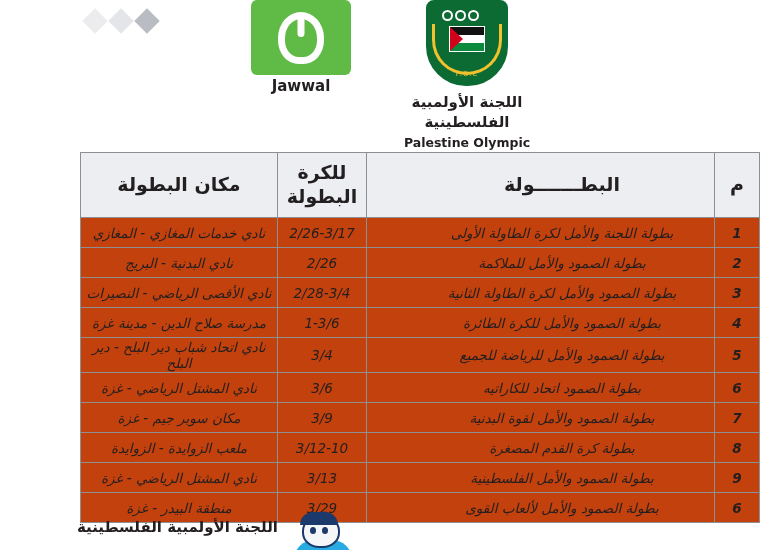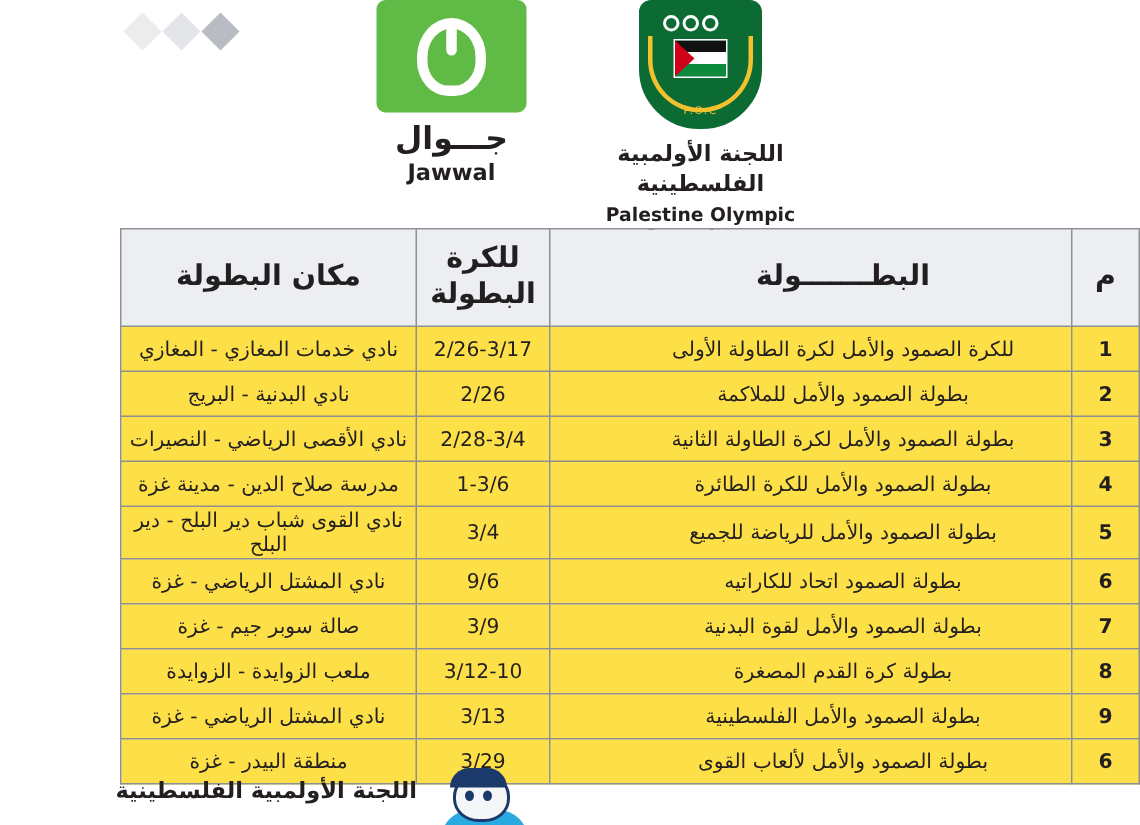--- a/index.html
+++ b/index.html
@@ -205,21 +205,22 @@
   table.schedule thead th {
     background: #eceef1;
     font-size: 19px;
     font-weight: bold;
     height: 62px;
     line-height: 1.25;
   }
   table.schedule tbody td {
     height: 27px;
     font-size: 13.5px;
-    background: #fde047;
+    background: #c2410c;
+    font-style: italic;
   }
   .col-num   { width: 42px; }
   .col-title { width: 302px; padding-left: 44px; }
   .col-date  { width: 86px; }
   .col-place { width: 194px; }
   td.col-num { font-weight: bold; font-size: 14px; }
   td.col-date { font-family: "DejaVu Sans", "Liberation Sans", sans-serif; font-size: 13px; direction: ltr; }
 
   
   .footer {
@@ -292,21 +293,20 @@
   <div class="deco-diamonds">
     <span></span>
       <span></span>
       <span></span>
   </div>
 
   <div class="jawwal-block">
     <div class="jawwal-logo">
       <div class="ball"></div>
     </div>
-    <div class="jawwal-ar">جـــوال</div>
     <div class="jawwal-en">Jawwal</div>
   </div>
 
   <div class="poc-block">
     <div class="poc-logo">
       <div class="poc-rings">
           <i></i>
           <i></i>
           <i></i>
         </div>
@@ -326,21 +326,21 @@
       <tr>
         <th class="col-num">م</th>
         <th class="col-title">البطـــــــولة</th>
         <th class="col-date">للكرة البطولة</th>
         <th class="col-place">مكان البطولة</th>
       </tr>
     </thead>
     <tbody>
       <tr>
         <td class="col-num">1</td>
-        <td class="col-title">للكرة الصمود والأمل لكرة الطاولة الأولى</td>
+        <td class="col-title">بطولة اللجنة والأمل لكرة الطاولة الأولى</td>
         <td class="col-date">2/26-3/17</td>
         <td class="col-place">نادي خدمات المغازي - المغازي</td>
       </tr>
       <tr>
         <td class="col-num">2</td>
         <td class="col-title">بطولة الصمود والأمل للملاكمة</td>
         <td class="col-date">2/26</td>
         <td class="col-place">نادي البدنية - البريج</td>
       </tr>
       <tr>
@@ -352,33 +352,33 @@
       <tr>
         <td class="col-num">4</td>
         <td class="col-title">بطولة الصمود والأمل للكرة الطائرة</td>
         <td class="col-date">1-3/6</td>
         <td class="col-place">مدرسة صلاح الدين - مدينة غزة</td>
       </tr>
       <tr>
         <td class="col-num">5</td>
         <td class="col-title">بطولة الصمود والأمل للرياضة للجميع</td>
         <td class="col-date">3/4</td>
-        <td class="col-place">نادي القوى شباب دير البلح - دير البلح</td>
+        <td class="col-place">نادي اتحاد شباب دير البلح - دير البلح</td>
       </tr>
       <tr>
         <td class="col-num">6</td>
         <td class="col-title">بطولة الصمود اتحاد للكاراتيه</td>
-        <td class="col-date">9/6</td>
+        <td class="col-date">3/6</td>
         <td class="col-place">نادي المشتل الرياضي - غزة</td>
       </tr>
       <tr>
         <td class="col-num">7</td>
         <td class="col-title">بطولة الصمود والأمل لقوة البدنية</td>
         <td class="col-date">3/9</td>
-        <td class="col-place">صالة سوبر جيم - غزة</td>
+        <td class="col-place">مكان سوبر جيم - غزة</td>
       </tr>
       <tr>
         <td class="col-num">8</td>
         <td class="col-title">بطولة كرة القدم المصغرة</td>
         <td class="col-date">3/12-10</td>
         <td class="col-place">ملعب الزوايدة - الزوايدة</td>
       </tr>
       <tr>
         <td class="col-num">9</td>
         <td class="col-title">بطولة الصمود والأمل الفلسطينية</td>

